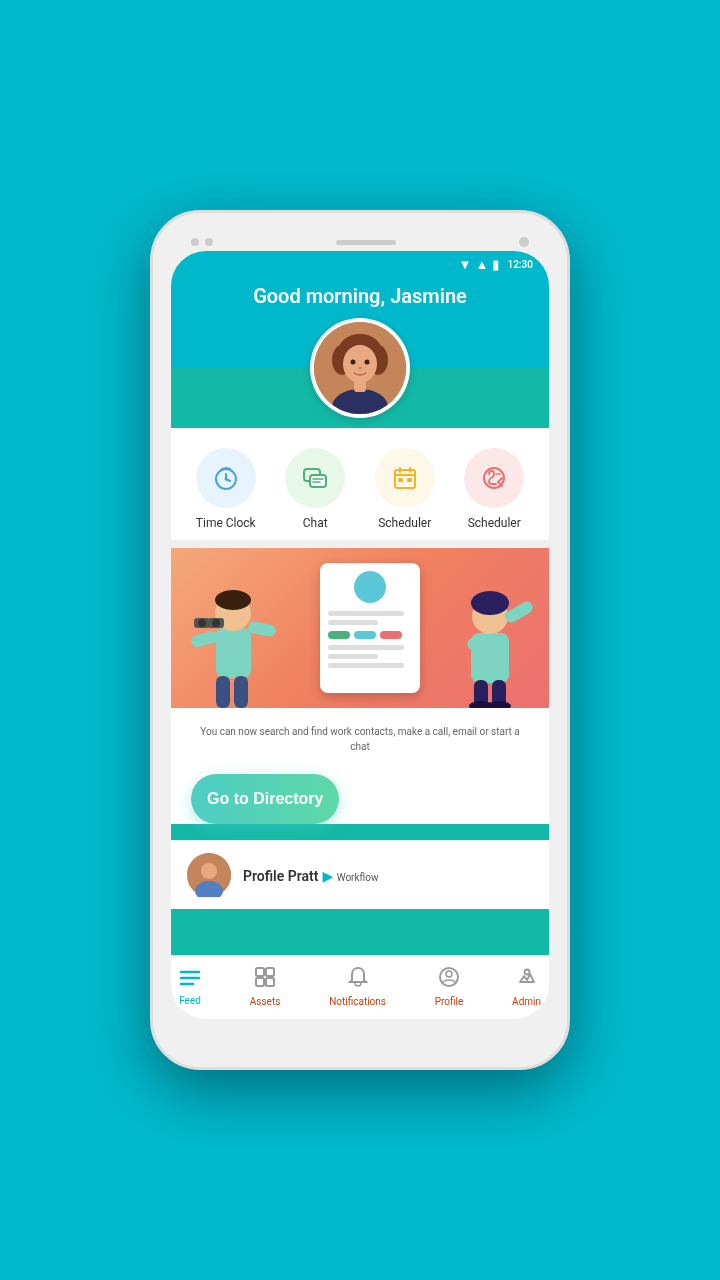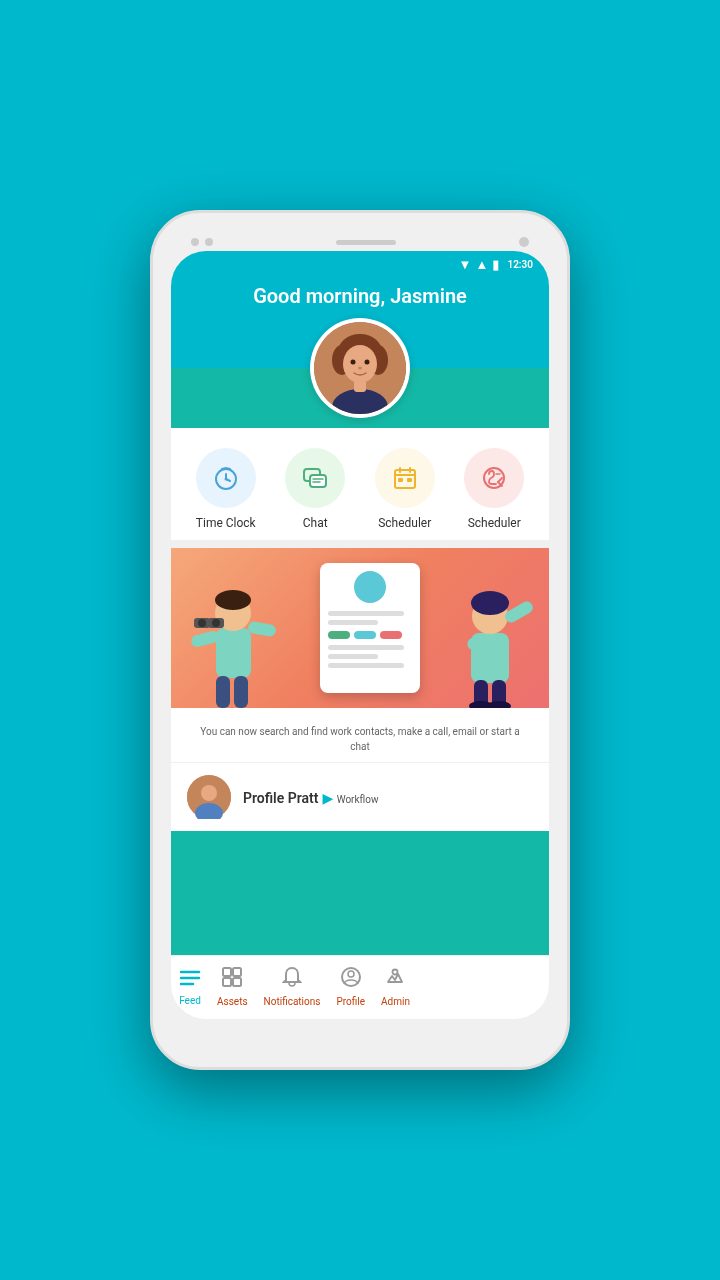--- a/index.html
+++ b/index.html
@@ -272,21 +272,21 @@
     }
     .activity-sub {
       color: #555;
       font-weight: 400;
       font-size: 10px;
     }
 
     
     .bottom-nav {
       display: flex;
-      justify-content: flex-start;
+      justify-content: space-between;
       align-items: center;
       padding: 8px 0 10px;
       background: white;
       border-top: 1px solid #eee;
     }
     .nav-item {
       display: flex;
       flex-direction: column;
       align-items: center;
       gap: 3px;
@@ -468,20 +468,21 @@
               <ellipse cx="32" cy="138" rx="12" ry="5" fill="#1a1040"></ellipse>
               <ellipse cx="50" cy="138" rx="12" ry="5" fill="#1a1040"></ellipse>
             </svg>
           </div>
         </div>
 
         <div class="banner-text">
           <div class="banner-desc">You can now search and find work contacts, make a call, email or start a chat</div>
         </div>
 
+        <button class="go-btn">Go to Directory</button>
       </div>
 
       <div class="activity-row">
         <div class="activity-avatar">
           <svg width="44" height="44" viewBox="0 0 44 44" xmlns="http://www.w3.org/2000/svg">
             <circle cx="22" cy="22" r="22" fill="#c4855a"></circle>
             <circle cx="22" cy="18" r="8" fill="#e8a882"></circle>
             <ellipse cx="22" cy="38" rx="14" ry="10" fill="#5080c0"></ellipse>
           </svg>
         </div>

